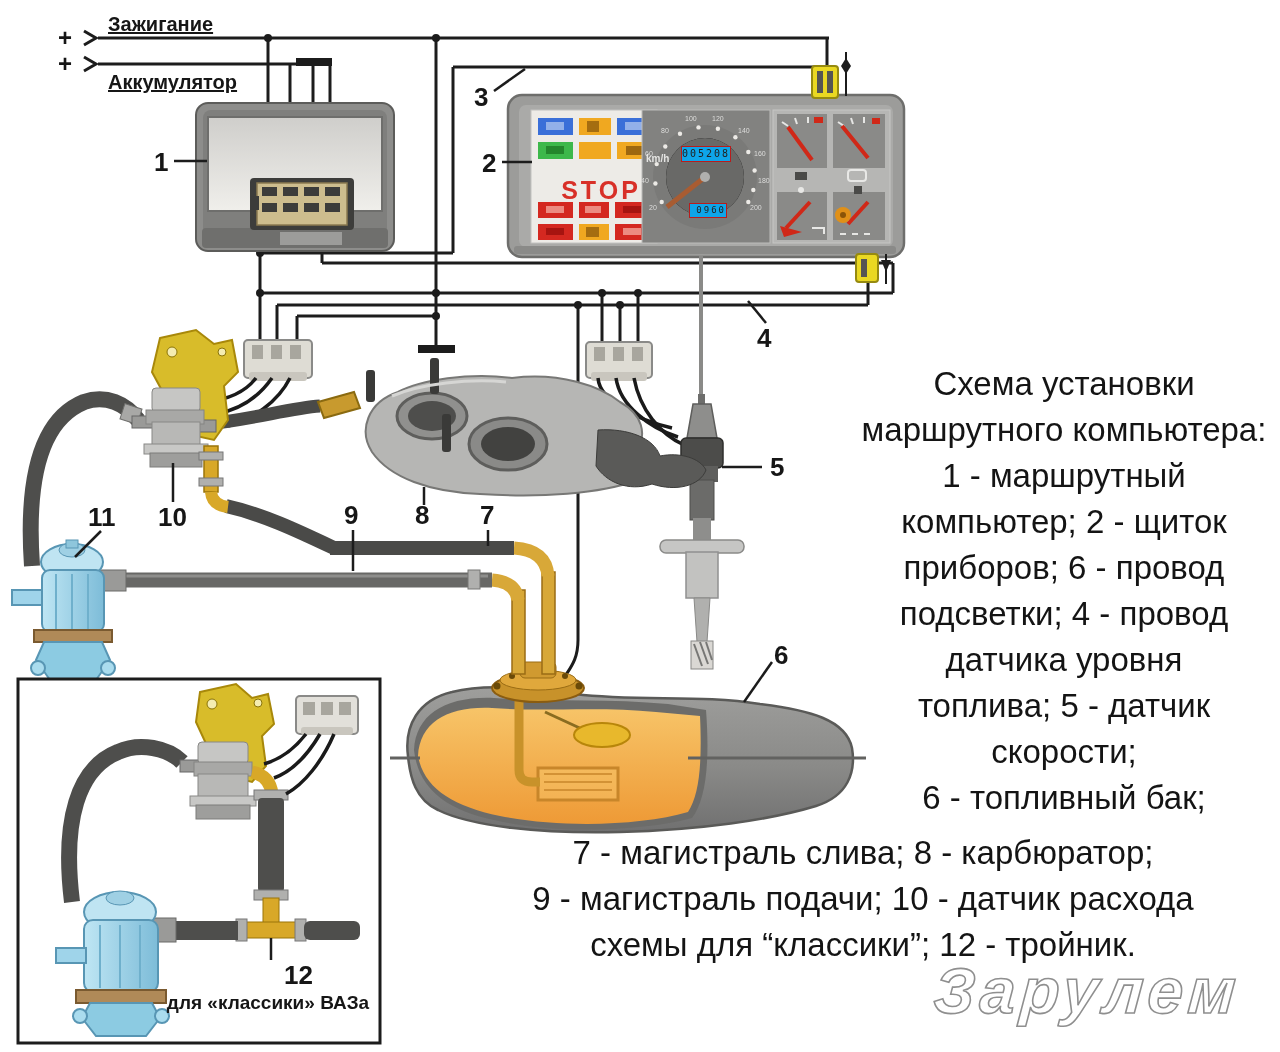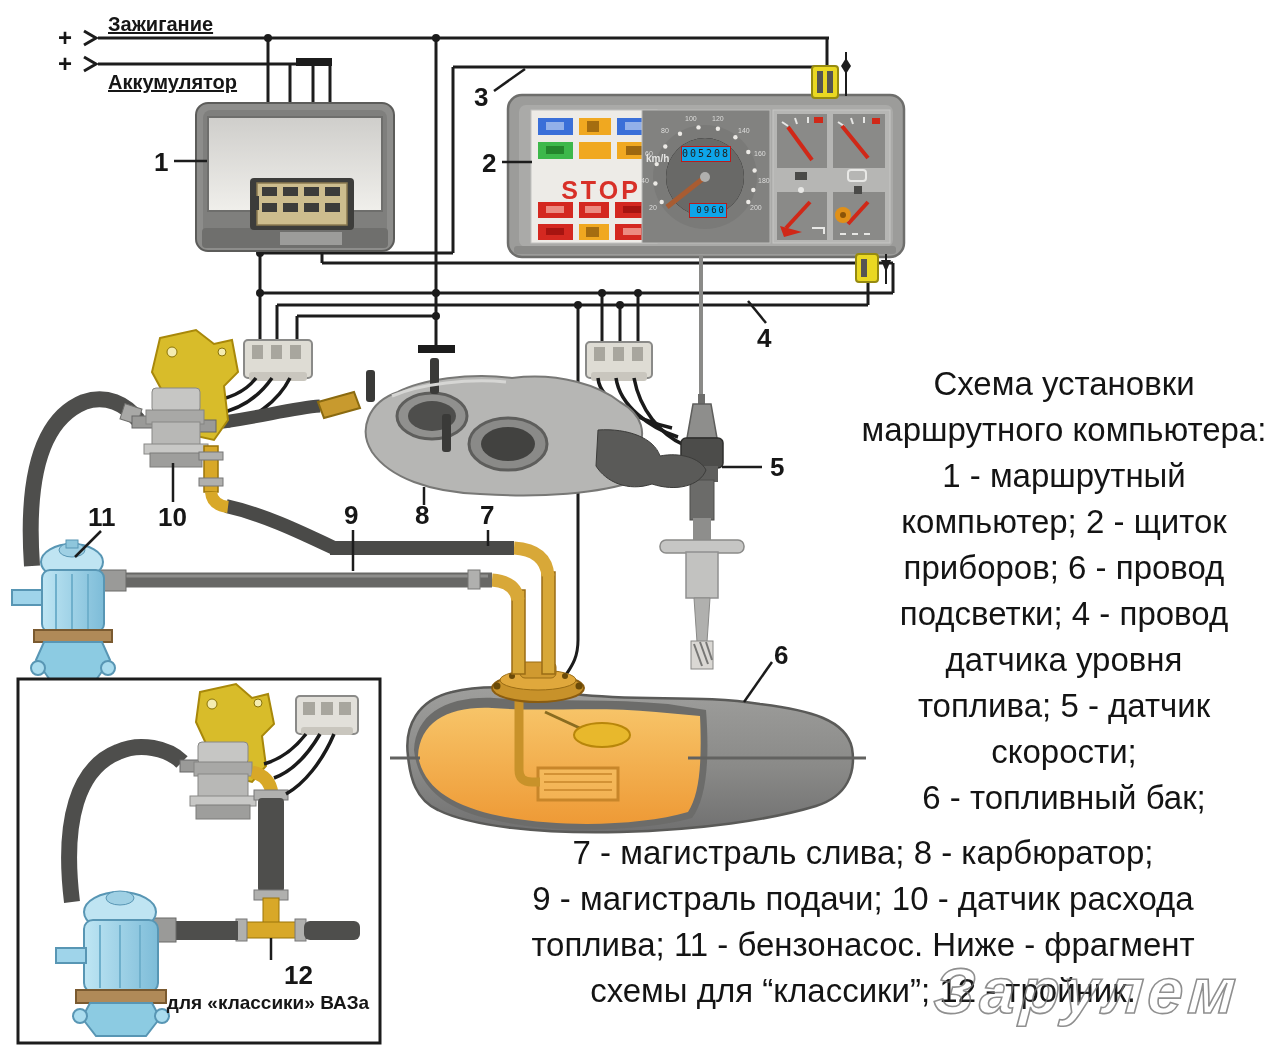--- a/index.html
+++ b/index.html
@@ -474,20 +474,19 @@
   <div>приборов; 6 - провод</div>
   <div>подсветки; 4 - провод</div>
   <div>датчика уровня</div>
   <div>топлива; 5 - датчик</div>
   <div>скорости;</div>
   <div>6 - топливный бак;</div>
 </div>
 <div class="legend-wide">
   <div>7 - магистраль слива; 8 - карбюратор;</div>
   <div>9 - магистраль подачи; 10 - датчик расхода</div>
-  <div>топлива; 11 - бензонасос. Ниже - фрагмент</div>
   <div>схемы для “классики”; 12 - тройник.</div>
 </div>
 
 <div class="cap">для «классики» ВАЗа</div>
 <div class="wm">Зарулем</div>
 
 </div>
 
 </body></html>

